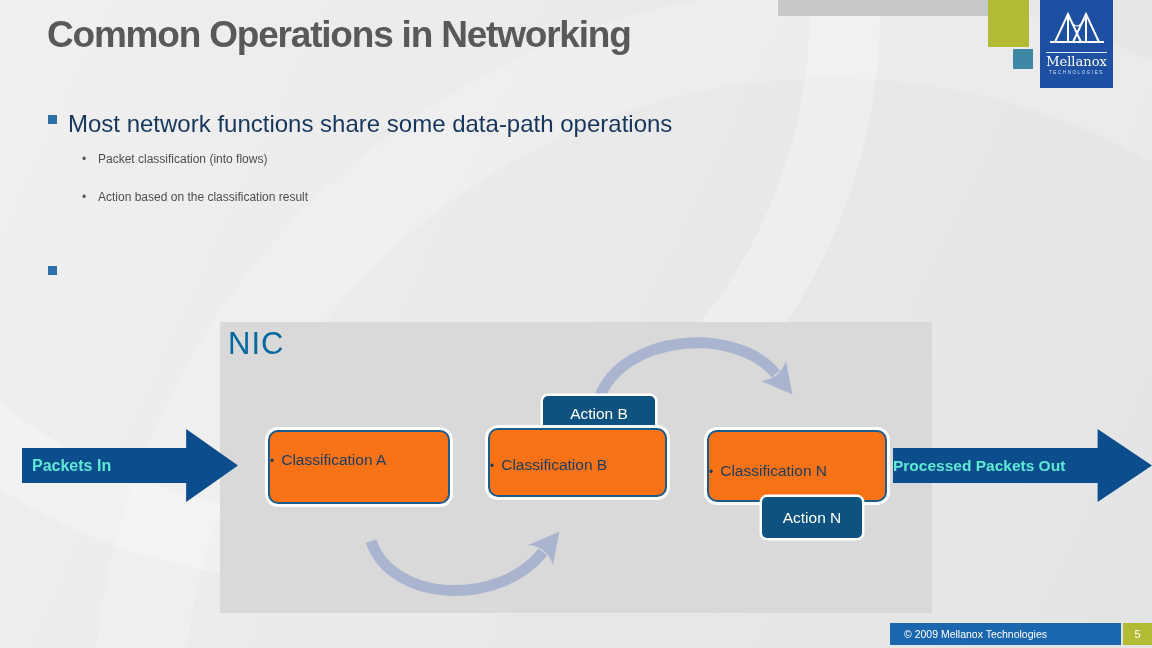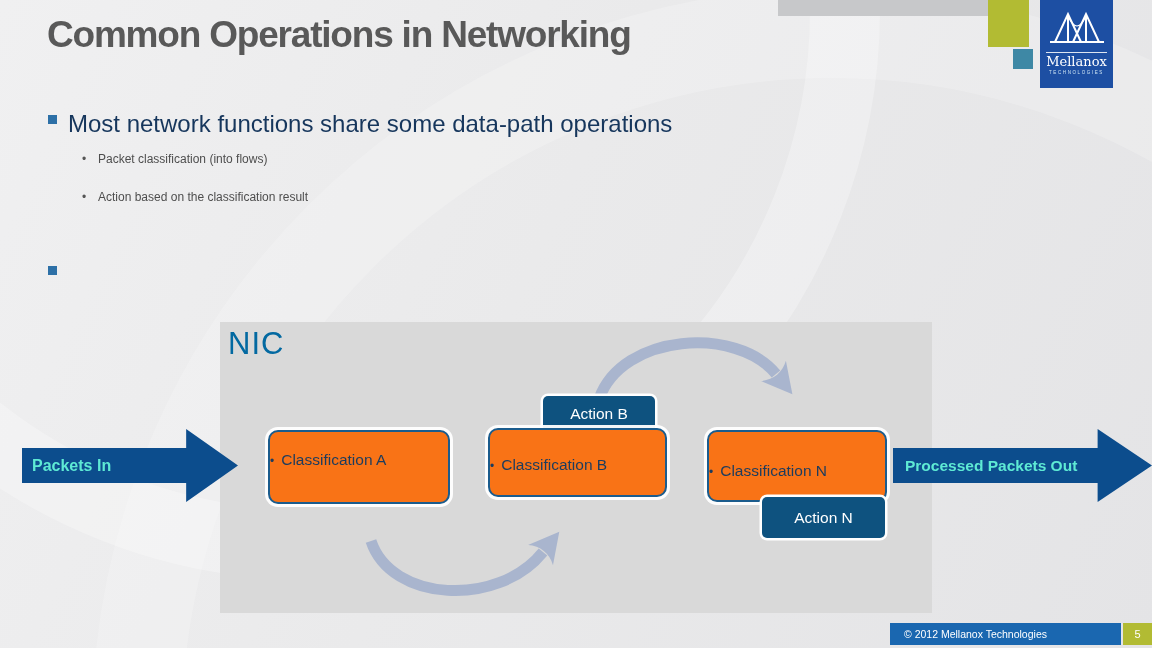--- a/index.html
+++ b/index.html
@@ -54,27 +54,27 @@
   .class-b{left:488px;top:428px;width:175px;height:65px;}
   .class-b .lbl-wrap{transform:translateY(2px);}
   .class-n{left:707px;top:430px;width:176px;height:68px;}
   .class-n .lbl-wrap{transform:translateY(-7px);margin-top:24px;}
 
   .action-box{position:absolute;background:var(--action_box_blue,#0e527f);border-radius:5px;
     box-shadow:0 0 0 2.5px #fff;display:flex;align-items:center;justify-content:center;
     color:#fff;font-size:15.5px;white-space:nowrap;}
   .action-b{left:543px;top:396px;width:112px;height:36px;z-index:2;}
   .action-a{left:323px;top:498px;width:109px;height:41px;z-index:4;}
-  .action-n{left:762px;top:497px;width:123px;height:41px;z-index:4;}
+  .action-n{left:762px;top:497px;width:100px;height:41px;z-index:4;}
 
   .big-arrow{position:absolute;background:var(--accent_blue,#0c4d8d);display:flex;align-items:center;
     color:#5eead4;font-weight:700;z-index:5;white-space:nowrap;}
   .arrow-in{left:22px;top:429px;width:216px;height:73px;font-size:16px;padding-left:10px;box-sizing:border-box;
     clip-path:polygon(0% 26%,76% 26%,76% 0%,100% 50%,76% 100%,76% 74%,0% 74%);}
-  .arrow-out{left:893px;top:429px;width:259px;height:73px;font-size:15.5px;padding-left:12px;box-sizing:border-box;
+  .arrow-out{left:893px;top:429px;width:259px;height:73px;font-size:15.5px;box-sizing:border-box;
     clip-path:polygon(0% 26%,79% 26%,79% 0%,100% 50%,79% 100%,79% 74%,0% 74%);}
 
   
   .footer-bar{position:absolute;left:890px;top:623px;width:231px;height:22px;background:var(--footer_blue,#1a67b0);
     color:#fff;font-size:10.5px;display:flex;align-items:center;padding-left:14px;box-sizing:border-box;z-index:6;}
   .page-sq{position:absolute;left:1123px;top:623px;width:29px;height:22px;background:var(--olive,#b2bb33);
     color:#fff;font-size:11px;display:flex;align-items:center;justify-content:center;z-index:6;}
 </style>
 </head>
 <body>
@@ -144,18 +144,18 @@
     </div>
 
   <div class="big-arrow arrow-in">
       <span>Packets In</span>
     </div>
   <div class="big-arrow arrow-out">
       <span>Processed Packets Out</span>
     </div>
 
   <div class="footer-bar">
-      <span>© 2012 Mellanox Technologies</span>
+      <span>© 2009 Mellanox Technologies</span>
     </div>
   <div class="page-sq">
       <span>5</span>
     </div>
 </div>
 
 </body></html>

